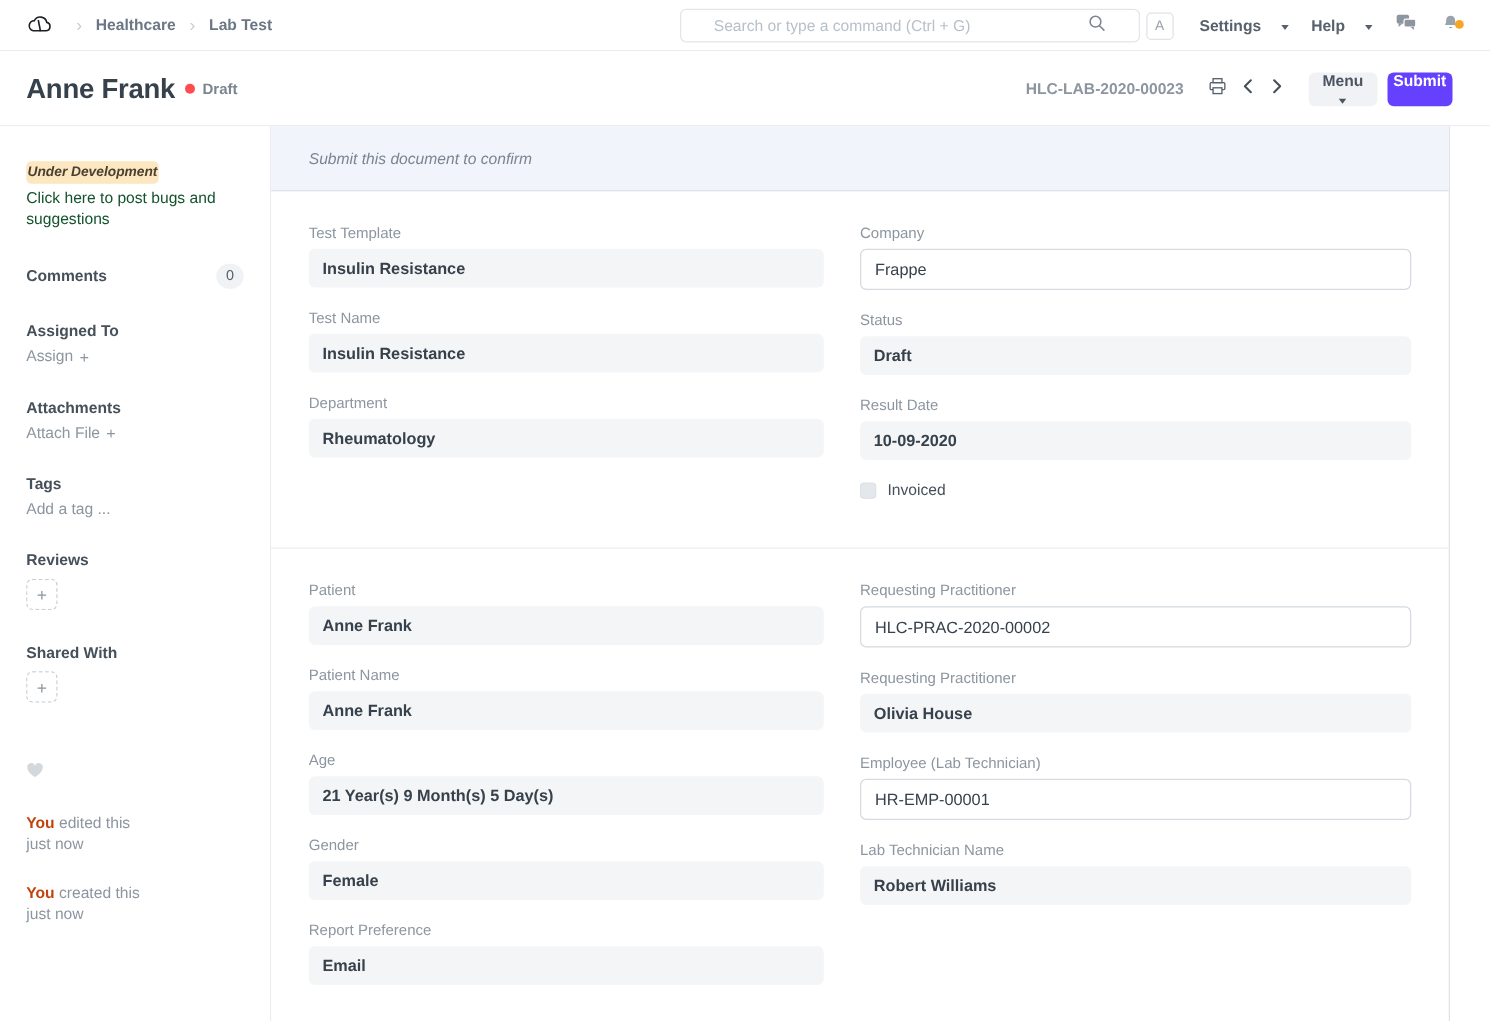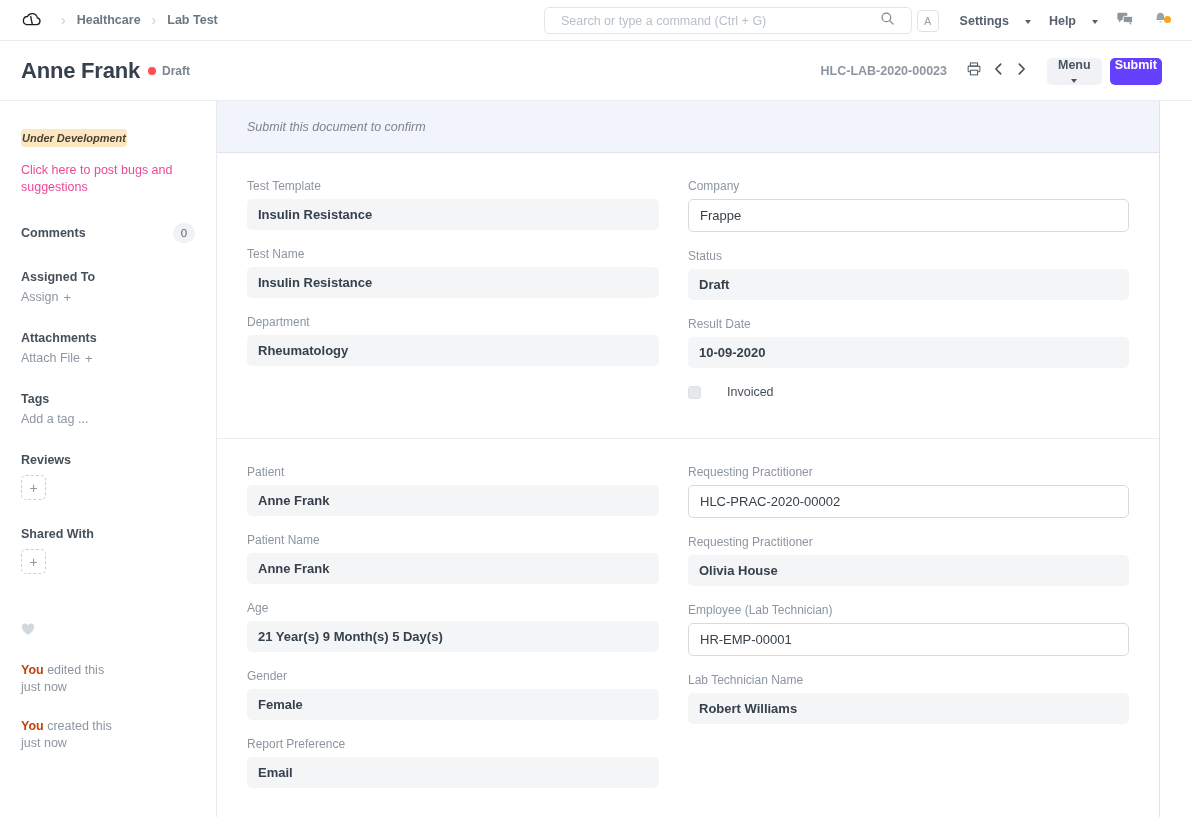--- a/index.html
+++ b/index.html
@@ -23,21 +23,21 @@
   .logo { width: 26px; height: 26px; display: flex; align-items: center; justify-content: center; margin-right: 6px; }
   .crumb-sep { color: #c5ccd4; font-size: 14px; padding: 0 9px; line-height: 1; display:inline-block; }
   .crumb {
     font-size: 12.5px; font-weight: bold; color: #6b7785; text-decoration: none; white-space: nowrap;
   }
   .nav-search {
     position: absolute; left: 544px; top: 7px;
     width: 368px; height: 27px;
     border: 1px solid #e2e6ea; border-radius: 5px;
     background: #fff; display: flex; align-items: center;
-    padding: 0 16px;
+    padding: 0 26px;
   }
   .nav-search input {
     border: none; outline: none; flex: 1;
     font-family: "Liberation Sans", sans-serif;
     font-size: 12.5px; color: #36414c; background: transparent;
   }
   .nav-search input::placeholder { color: #b8c0c9; }
   .nav-right {
     position: absolute; right: 14px; top: 0; height: 41px;
     display: flex; align-items: center; gap: 0px;
@@ -105,22 +105,22 @@
     width: 217px; flex: 0 0 217px;
     padding: 27px 21px 0 21px;
     border-right: 1px solid #e8ebef;
     background: #fff; height: 716px;
   }
   .badge-dev {
     display: inline-block; font-size: 11px; font-weight: bold;
     padding: 3px 1px; border-radius: 4px; color: #4a4032; font-style: italic;
   }
   .sidebar-note {
-    font-size: 12.5px; color: #ec4899; line-height: 17px;
-    margin-top: 15px; cursor: pointer;
+    font-size: 12.5px; color: #14532d; line-height: 17px;
+    margin-top: 3px; cursor: pointer;
   }
   .side-row {
     display: flex; align-items: center; justify-content: space-between;
     margin-top: 27px;
   }
   .side-label { font-size: 12.5px; font-weight: bold; color: #46505a; }
   .count-badge {
     min-width: 22px; height: 20px; border-radius: 10px;
     background: #f0f2f5; color: #56616d; font-size: 11.5px;
     display: flex; align-items: center; justify-content: center; padding: 0 6px;
@@ -174,21 +174,21 @@
     padding: 0 11px; font-size: 13px; font-weight: bold; color: #36414c;
   }
   .field-input {
     width: 100%; height: 33px;
     border: 1px solid #d4dae0; border-radius: 5px;
     background: #fff; padding: 0 11px;
     font-family: "Liberation Sans", sans-serif;
     font-size: 13px; color: #36414c; outline: none;
   }
   .checkbox-row {
-    display: flex; align-items: center; gap: 26px; margin-top: 10px; margin-bottom: 17px;
+    display: flex; align-items: center; gap: 9px; margin-top: 10px; margin-bottom: 17px;
   }
   .cbox {
     width: 13px; height: 13px; border-radius: 3px;
     background: #e4e7eb; border: 1px solid #dde1e6; cursor: pointer;
   }
   .cbox-label { font-size: 12.5px; color: #46505a; }
 </style>
 </head>
 <body>
 

